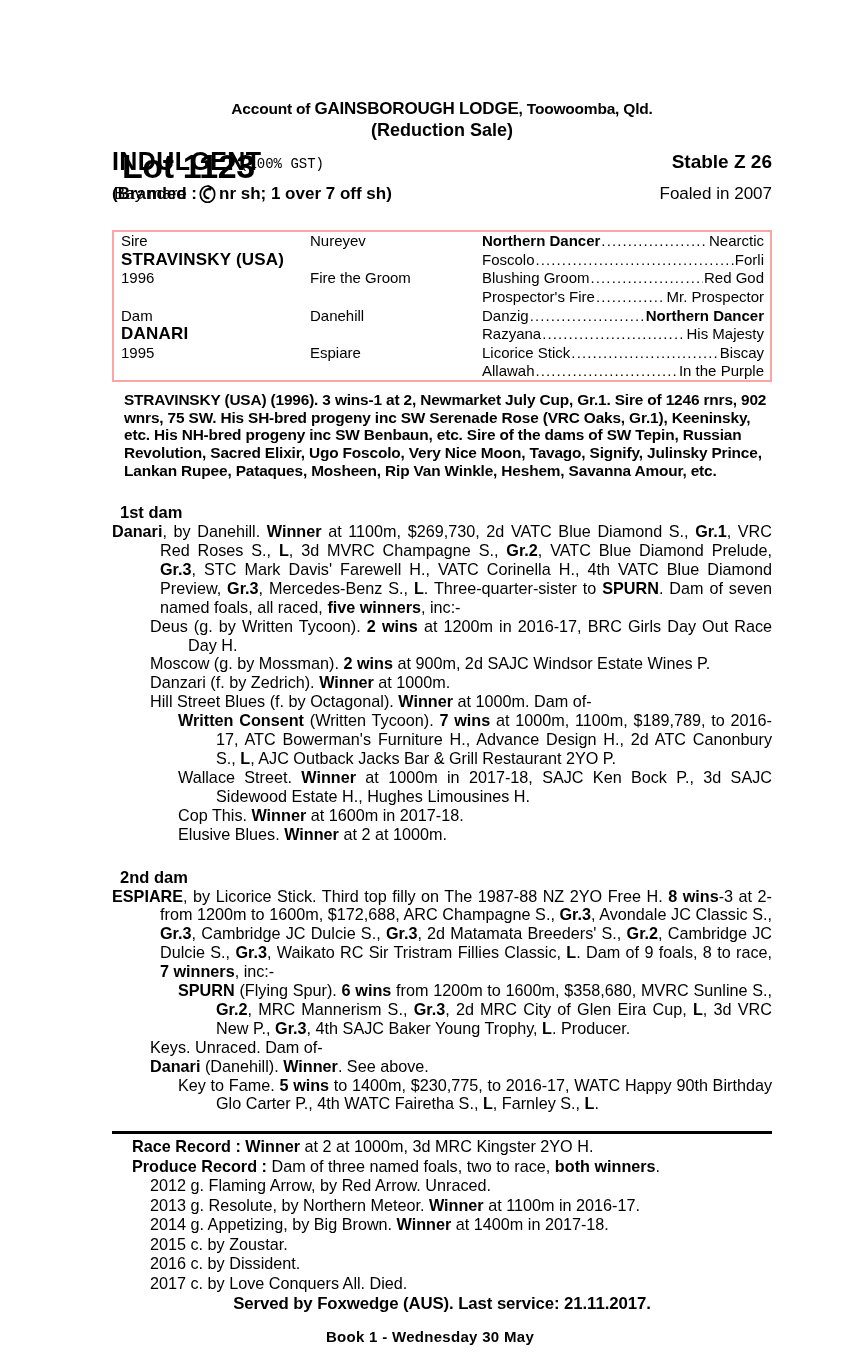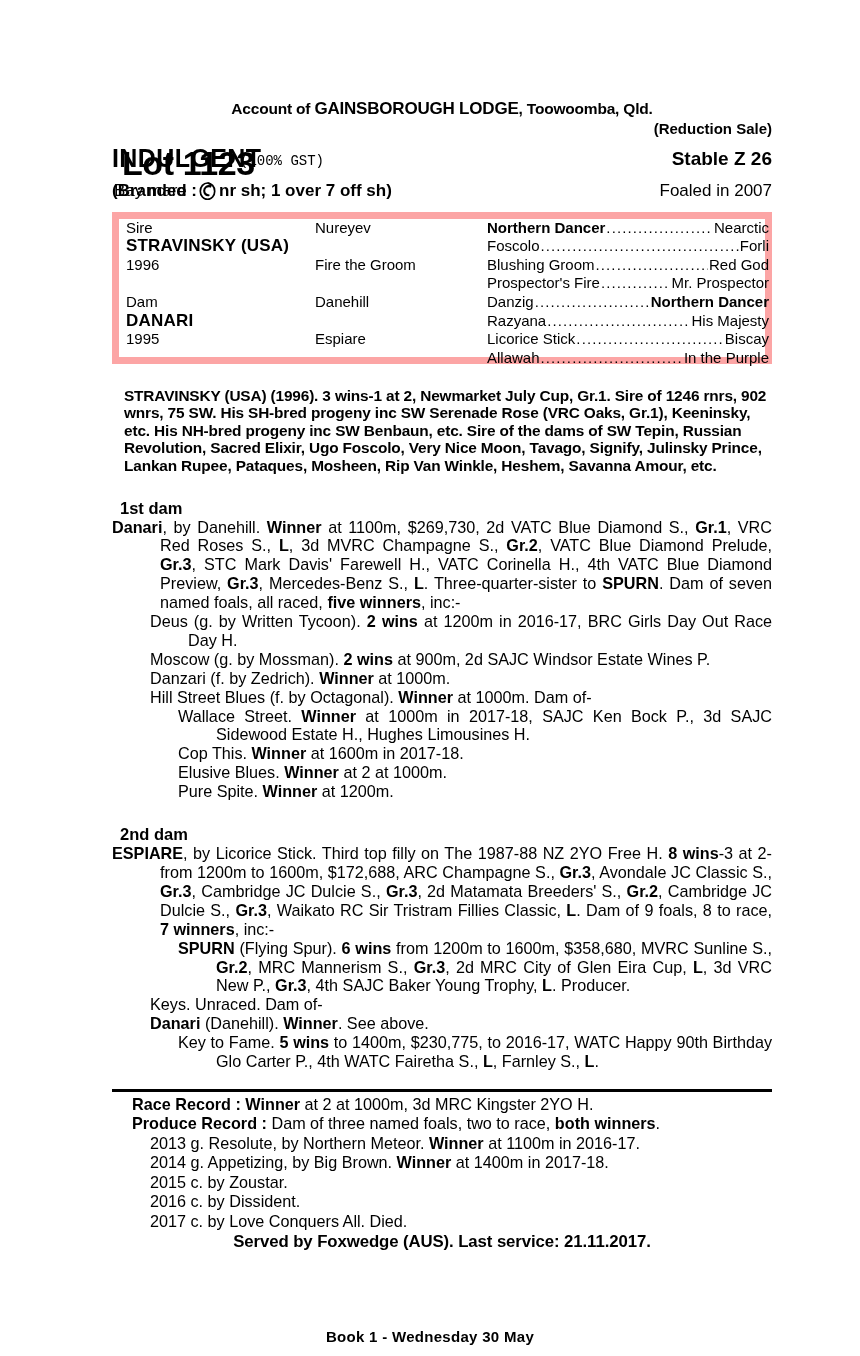--- a/index.html
+++ b/index.html
@@ -35,23 +35,23 @@
     text-align: center;
     font-weight: bold;
     font-size: 15.5px;
     letter-spacing: -0.2px;
     margin-top: 91px;
     line-height: 1.15;
     white-space: nowrap;
   }
   .account-line .big { font-size: 17px; }
   .reduction-line {
-    text-align: right;
-    font-weight: bold;
-    font-size: 15px;
+    text-align: center;
+    font-weight: bold;
+    font-size: 18px;
     line-height: 1.2;
     margin-top: 1px;
   }
 
   .lot-row {
     position: relative;
     height: 30px;
     margin-top: 6px;
   }
   .lot-no {
@@ -107,22 +107,22 @@
     position: relative;
     width: 17px;
     height: 19px;
     vertical-align: -4px;
     margin: 0 3px 0 2px;
   }
   .brand-mark svg { display: block; }
 
   
   .ped-table {
-    margin-top: 5px;
-    border: 7px solid #fca5a5;
+    margin-top: 20px;
+    border: 2px solid #fca5a5;
     height: 152px;
     position: relative;
     box-sizing: border-box;
   }
   .ped-col {
     position: absolute;
     top: 0;
   }
   .ped-left  { left: 7px;   width: 165px; }
   .ped-mid   { left: 196px; width: 160px; }
@@ -153,21 +153,21 @@
     white-space: nowrap;
     letter-spacing: 1.1px;
     margin: 0 1px;
     color: #000;
   }
   .ped-leader .rgt { white-space: nowrap; }
   .bold { font-weight: bold; }
 
   
   .sire-para {
-    margin-top: 23px;
+    margin-top: 9px;
     margin-left: 12px;
     width: 648px;
     font-weight: bold;
     font-size: 15.4px;
     line-height: 17.6px;
     text-align: left;
     letter-spacing: -0.15px;
   }
 
   
@@ -324,39 +324,40 @@
 
     <div class="sire-para" id="sire-para">STRAVINSKY (USA) (1996). 3 wins-1 at 2, Newmarket July Cup, Gr.1. Sire of 1246 rnrs, 902 wnrs, 75 SW. His SH-bred progeny inc SW Serenade Rose (VRC Oaks, Gr.1), Keeninsky, etc. His NH-bred progeny inc SW Benbaun, etc. Sire of the dams of SW Tepin, Russian Revolution, Sacred Elixir, Ugo Foscolo, Very Nice Moon, Tavago, Signify, Julinsky Prince, Lankan Rupee, Pataques, Mosheen, Rip Van Winkle, Heshem, Savanna Amour, etc.</div>
 
     <div class="dam-head sec-gap-top">1st dam</div>
     <div class="entry lvl0"><span class="ln1"></span><b>Danari</b><span id="first-dam-text">, by Danehill. <b>Winner</b> at 1100m, $269,730, 2d VATC Blue Diamond S., <b>Gr.1</b>, VRC Red Roses S., <b>L</b>, 3d MVRC Champagne S., <b>Gr.2</b>, VATC Blue Diamond Prelude, <b>Gr.3</b>, STC Mark Davis' Farewell H., VATC Corinella H., 4th VATC Blue Diamond Preview, <b>Gr.3</b>, Mercedes-Benz S., <b>L</b>. Three-quarter-sister to <b>SPURN</b>. Dam of seven named foals, all raced, <b>five winners</b>, inc:-</span></div>
     <div id="first-dam-progeny">
         <div class="entry lvl1"><span class="ln1"></span>Deus (g. by Written Tycoon). <b>2 wins</b> at 1200m in 2016-17, BRC Girls Day Out Race Day H.</div>
         <div class="entry lvl1"><span class="ln1"></span>Moscow (g. by Mossman). <b>2 wins</b> at 900m, 2d SAJC Windsor Estate Wines P.</div>
         <div class="entry lvl1"><span class="ln1"></span>Danzari (f. by Zedrich). <b>Winner</b> at 1000m.</div>
         <div class="entry lvl1"><span class="ln1"></span>Hill Street Blues (f. by Octagonal). <b>Winner</b> at 1000m. Dam of-</div>
+        <div class="entry lvl2"><span class="ln1"></span><b>Written Consent</b> (Written Tycoon). <b>7 wins</b> at 1000m, 1100m, $189,789, to 2016-17, ATC Bowerman's Furniture H., Advance Design H., 2d ATC Canonbury S., <b>L</b>, AJC Outback Jacks Bar &amp; Grill Restaurant 2YO P.</div>
         <div class="entry lvl2"><span class="ln1"></span>Wallace Street. <b>Winner</b> at 1000m in 2017-18, SAJC Ken Bock P., 3d SAJC Sidewood Estate H., Hughes Limousines H.</div>
         <div class="entry lvl2"><span class="ln1"></span>Cop This. <b>Winner</b> at 1600m in 2017-18.</div>
         <div class="entry lvl2"><span class="ln1"></span>Elusive Blues. <b>Winner</b> at 2 at 1000m.</div>
-        <div class="entry lvl2"><span class="ln1"></span>Pure Spite. <b>Winner</b> at 1200m.</div>
       </div>
 
     <div class="dam-head sec-gap-top">2nd dam</div>
     <div class="entry lvl0"><span class="ln1"></span><b>ESPIARE</b><span id="second-dam-text">, by Licorice Stick. Third top filly on The 1987-88 NZ 2YO Free H. <b>8 wins</b>-3 at 2-from 1200m to 1600m, $172,688, ARC Champagne S., <b>Gr.3</b>, Avondale JC Classic S., <b>Gr.3</b>, Cambridge JC Dulcie S., <b>Gr.3</b>, 2d Matamata Breeders' S., <b>Gr.2</b>, Cambridge JC Dulcie S., <b>Gr.3</b>, Waikato RC Sir Tristram Fillies Classic, <b>L</b>. Dam of 9 foals, 8 to race, <b>7 winners</b>, inc:-</span></div>
     <div id="second-dam-progeny">
         <div class="entry lvl2"><span class="ln1"></span><b>SPURN</b> (Flying Spur). <b>6 wins</b> from 1200m to 1600m, $358,680, MVRC Sunline S., <b>Gr.2</b>, MRC Mannerism S., <b>Gr.3</b>, 2d MRC City of Glen Eira Cup, <b>L</b>, 3d VRC New P., <b>Gr.3</b>, 4th SAJC Baker Young Trophy, <b>L</b>. Producer.</div>
         <div class="entry lvl1"><span class="ln1"></span>Keys. Unraced. Dam of-</div>
         <div class="entry lvl1"><span class="ln1"></span><b>Danari</b> (Danehill). <b>Winner</b>. See above.</div>
         <div class="entry lvl2"><span class="ln1"></span>Key to Fame. <b>5 wins</b> to 1400m, $230,775, to 2016-17, WATC Happy 90th Birthday Glo Carter P., 4th WATC Fairetha S., <b>L</b>, Farnley S., <b>L</b>.</div>
       </div>
 
     <div class="rule"></div>
     <div class="rec-line"><b>Race Record :</b><span id="race-record-text"> <b>Winner</b> at 2 at 1000m, 3d MRC Kingster 2YO H.</span></div>
     <div class="rec-line"><b>Produce Record :</b><span id="produce-record-text"> Dam of three named foals, two to race, <b>both winners</b>.</span></div>
     <div id="produce-list">
+        <div class="prod-item">2012 g. Flaming Arrow, by Red Arrow. Unraced.</div>
         <div class="prod-item">2013 g. Resolute, by Northern Meteor. <b>Winner</b> at 1100m in 2016-17.</div>
         <div class="prod-item">2014 g. Appetizing, by Big Brown. <b>Winner</b> at 1400m in 2017-18.</div>
         <div class="prod-item">2015 c. by Zoustar.</div>
         <div class="prod-item">2016 c. by Dissident.</div>
         <div class="prod-item">2017 c. by Love Conquers All. Died.</div>
       </div>
     <div class="served">Served by Foxwedge (AUS). Last service: 21.11.2017.</div>
 
   </div>
 

